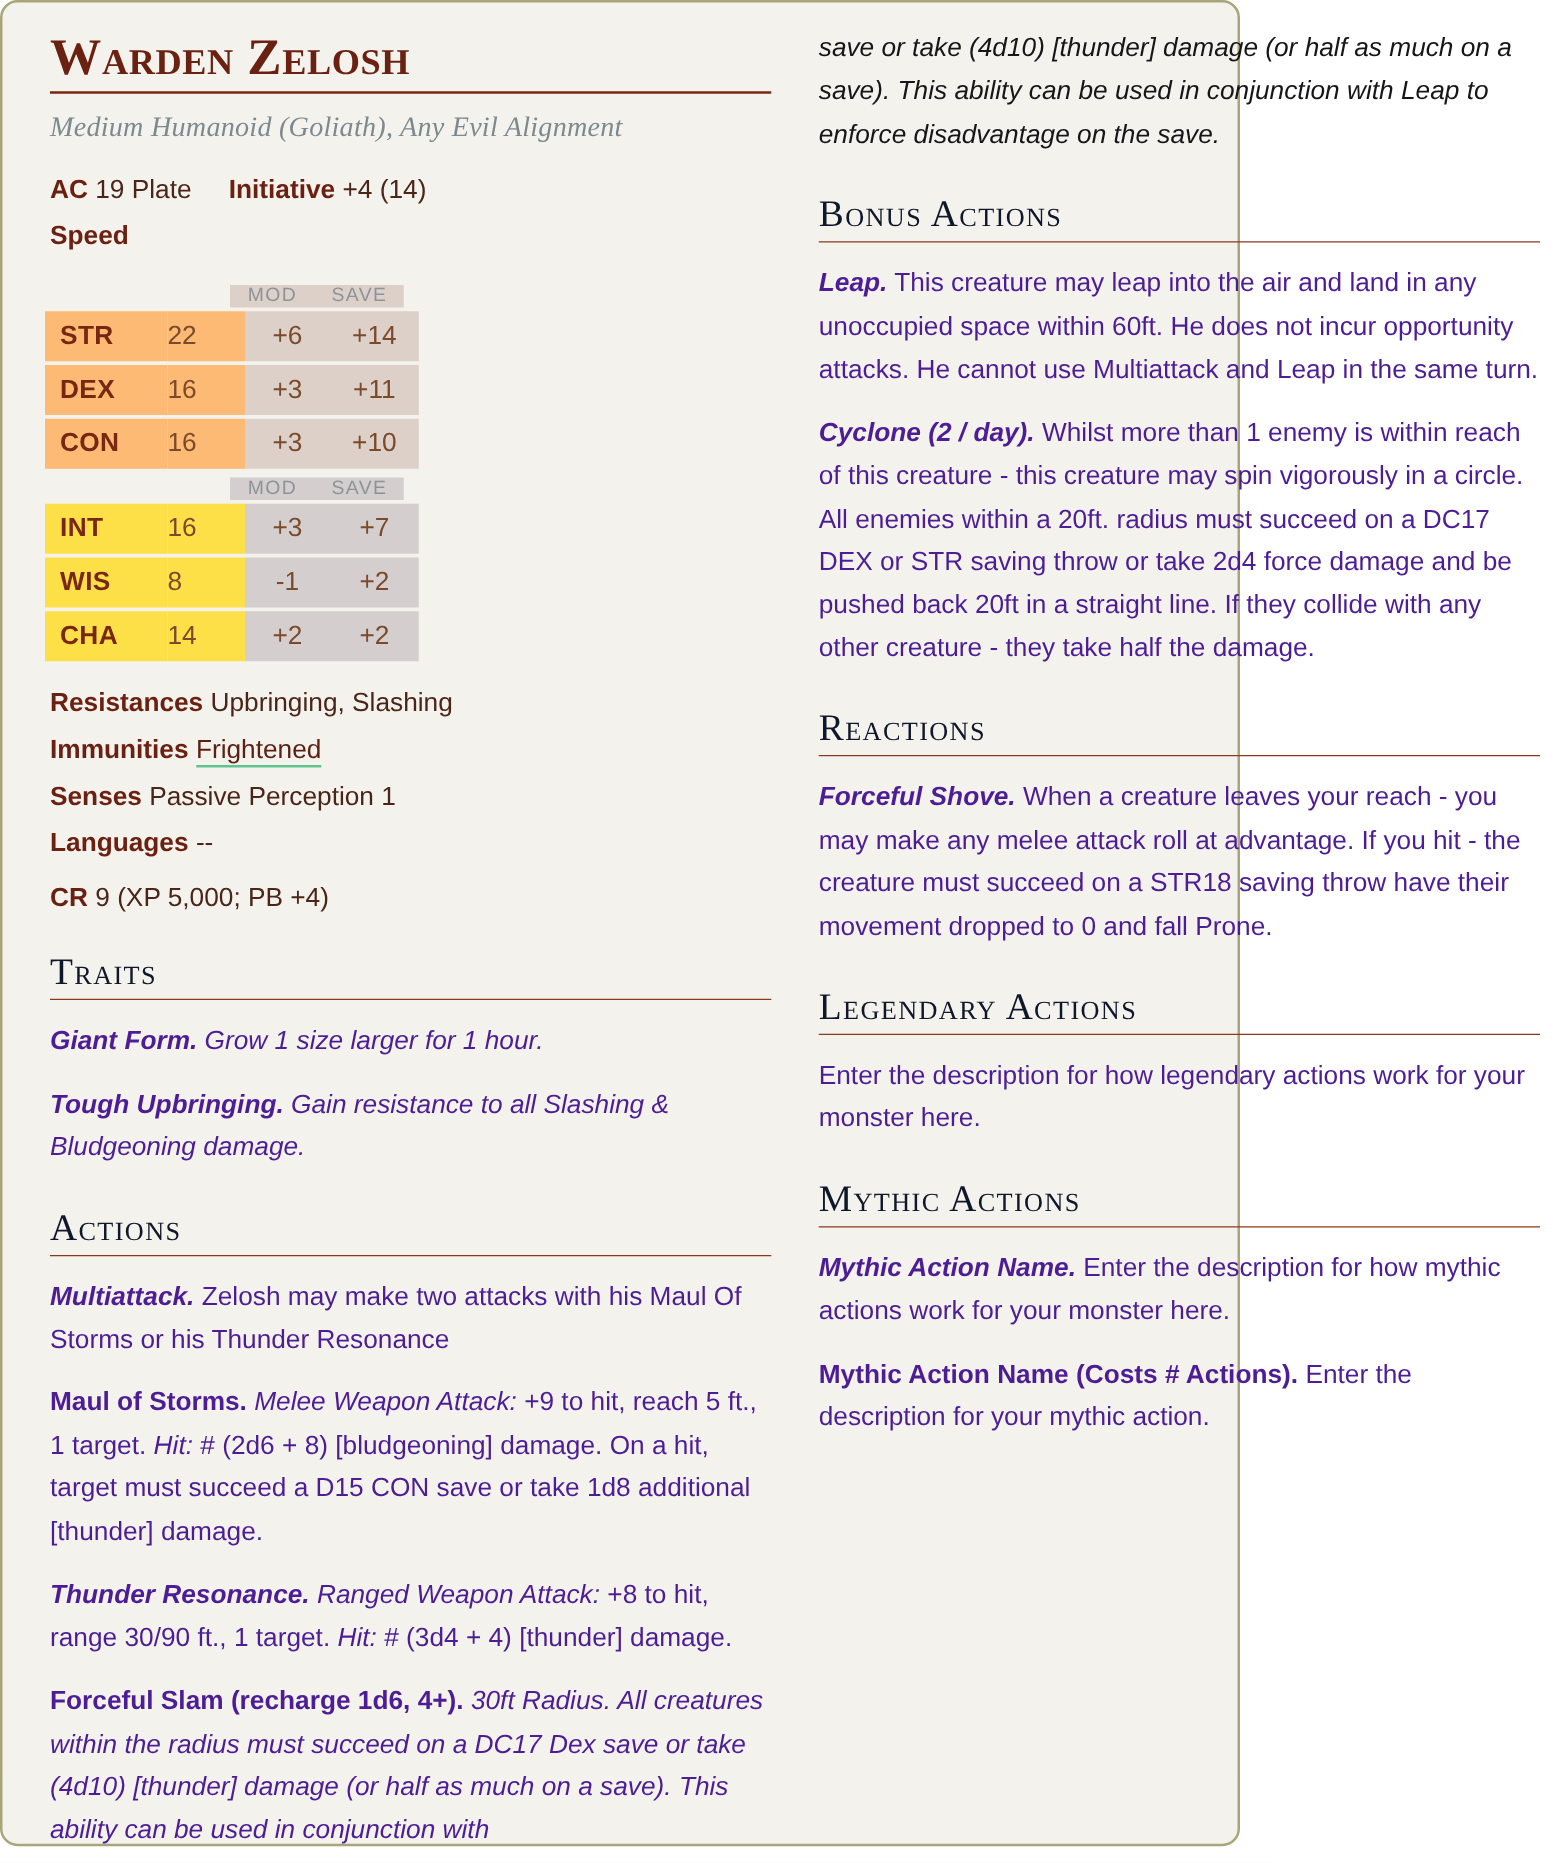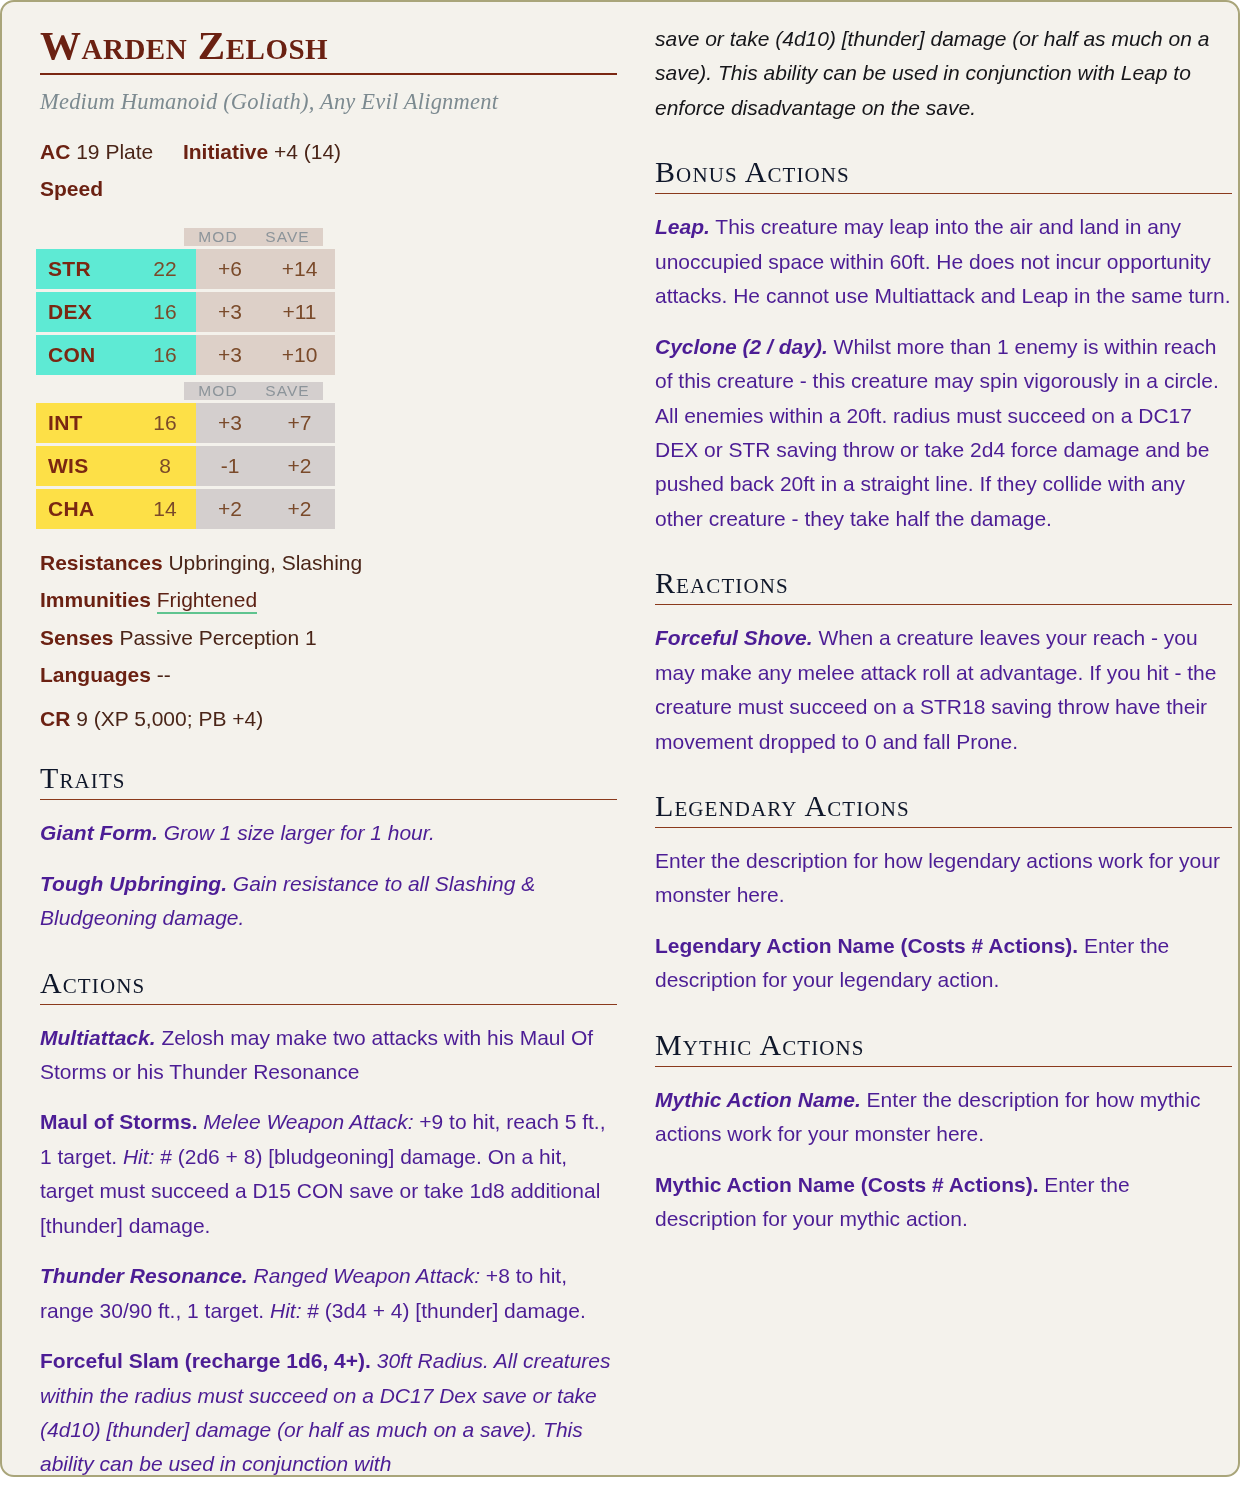--- a/index.html
+++ b/index.html
@@ -10,21 +10,21 @@
   body {
     width: 1248px;
     height: 1490px;
     font-family: "Liberation Sans", sans-serif;
     overflow: hidden;
   }
 
   .statblock-card {
     position: relative;
     box-sizing: border-box;
-    width: 1240px;
+    width: 992px;
     height: 1477px;
     background: #f4f2ec;
     border: 2px solid #a9a57a;
     border-radius: 14px;
     padding: 18px 26px 10px 26px;
   }
 
   .columns {
     display: flex;
     column-gap: 26px;
@@ -108,37 +108,37 @@
     height: 40px;
     margin-bottom: 3px;
   }
   .ability-row .c-name,
   .ability-row .c-score {
     height: 100%;
     display: flex;
     align-items: center;
   }
   .ability-row .c-name { padding-left: 12px; justify-content: flex-start; }
-  .ability-row .c-score { justify-content: center; }
+  .ability-row .c-score { justify-content: flex-start; }
   .ability-row .c-mod,
   .ability-row .c-save {
     height: 100%;
     display: flex;
     align-items: center;
     justify-content: center;
   }
   .ability-row .abbr {
     font-weight: bold;
     color: #7a2712;
     letter-spacing: .3px;
   }
   .ability-row .num { color: #7a4a2a; }
 
   
-  .t-left .c-name, .t-left .c-score { background: #5eead4; }
+  .t-left .c-name, .t-left .c-score { background: #fdba74; }
   .t-left .c-mod,  .t-left .c-save  { background: #ddd0c8; }
   
   .t-right .c-name, .t-right .c-score { background: #fde047; }
   .t-right .c-mod,  .t-right .c-save  { background: #d4cfce; }
 
   
   .defenses {
     margin: 10px 0 4px 12px;
     color: #4a2518;
     font-size: 21px;
@@ -415,24 +415,20 @@
 
       <div class="entry">
         <span class="nm-bi">Forceful Shove.</span>
         <span>When a creature leaves your reach - you may make any melee attack roll at advantage. If you hit - the creature must succeed on a STR18 saving throw have their movement dropped to 0 and fall Prone.</span>
       </div>
 
       <div class="section-heading">Legendary Actions</div>
       <div class="section-rule"></div>
 
       <div class="entry">Enter the description for how legendary actions work for your monster here.</div>
-      <div class="entry">
-        <span class="nm-b">Legendary Action Name (Costs # Actions).</span>
-        <span>Enter the description for your legendary action.</span>
-      </div>
 
       <div class="section-heading">Mythic Actions</div>
       <div class="section-rule"></div>
 
       <div class="entry">
         <span class="nm-bi">Mythic Action Name.</span>
         <span>Enter the description for how mythic actions work for your monster here.</span>
       </div>
       <div class="entry">
         <span class="nm-b">Mythic Action Name (Costs # Actions).</span>

